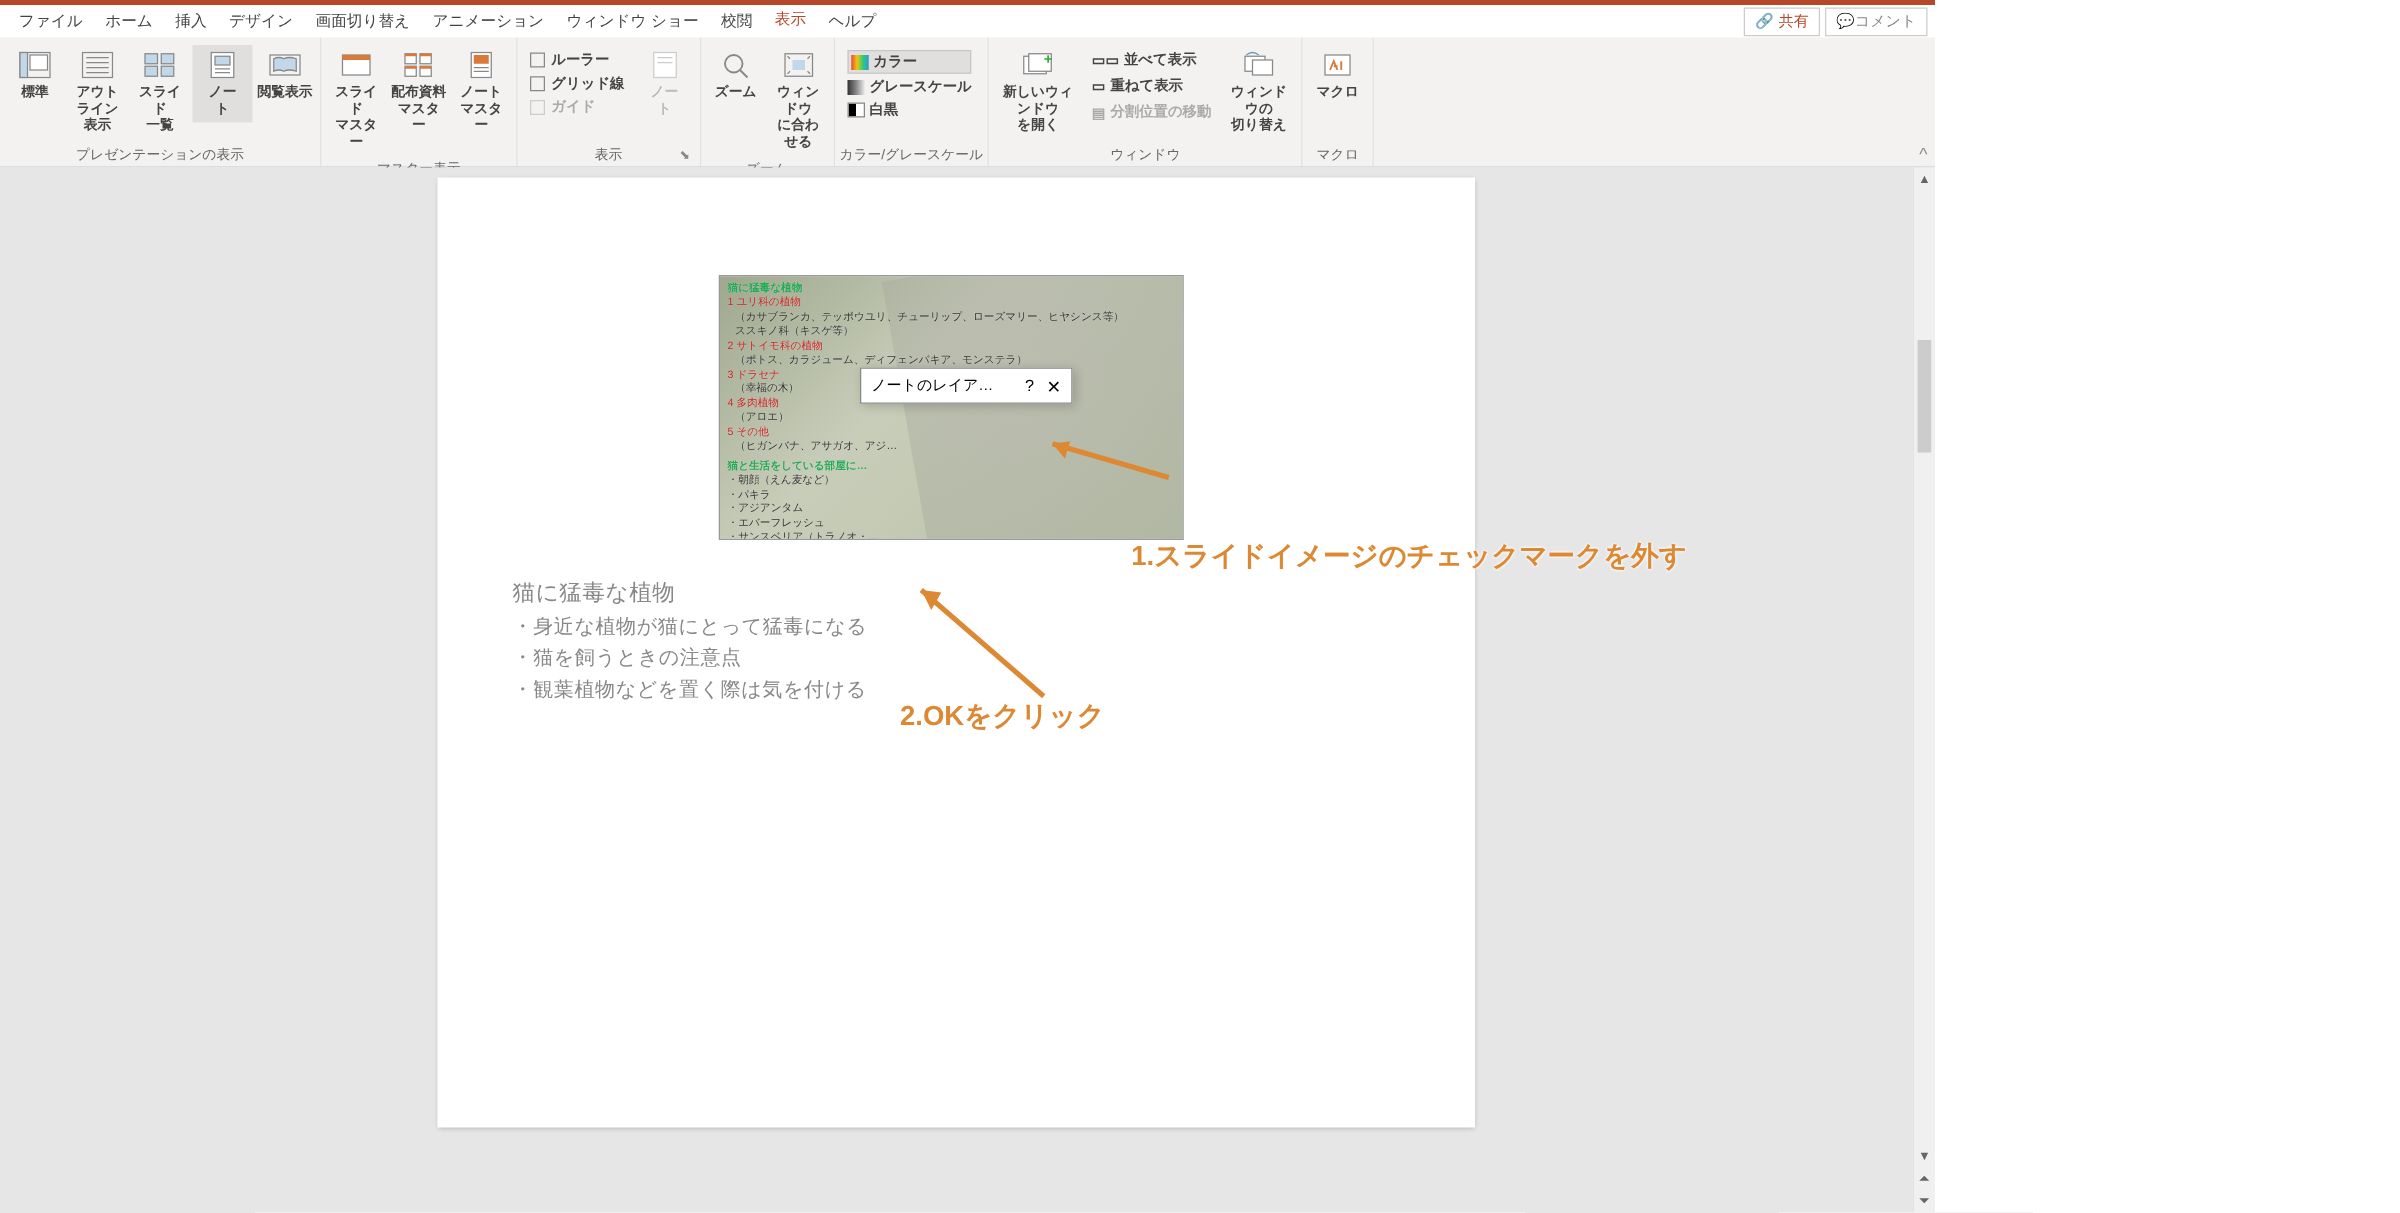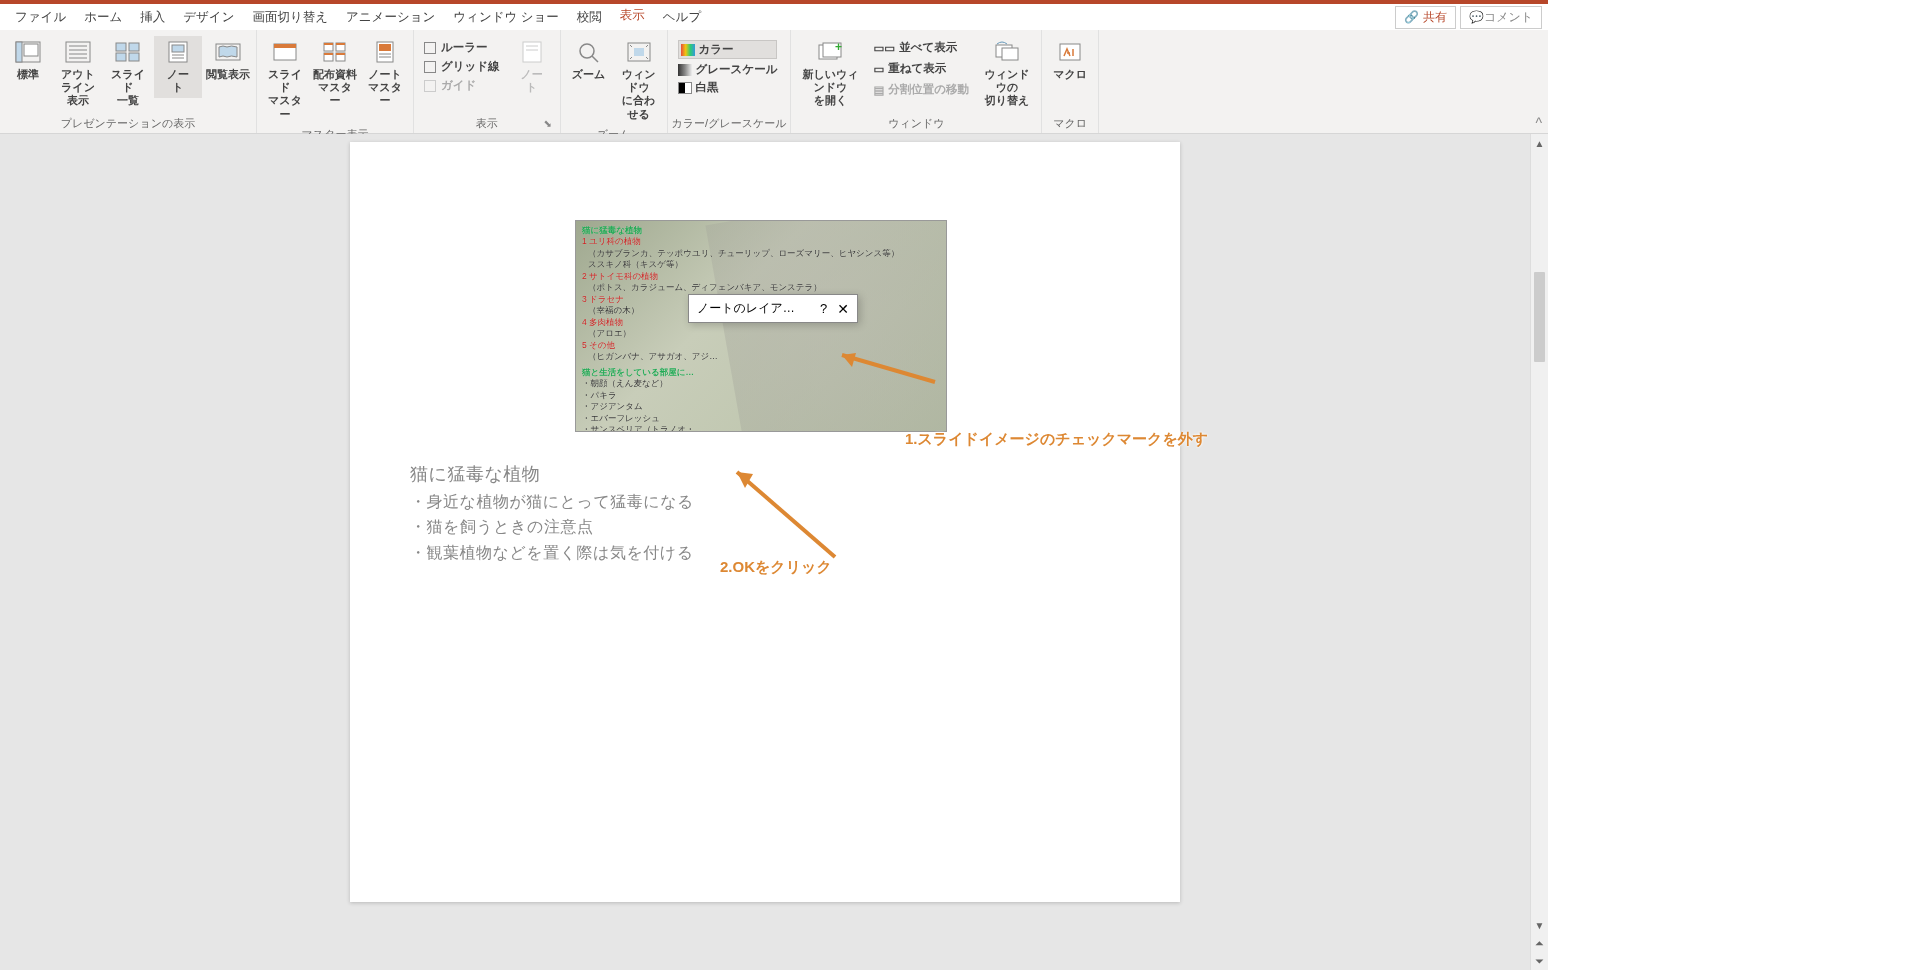--- a/index.html
+++ b/index.html
@@ -56,21 +56,21 @@
 .dialog-opt { display: flex; align-items: center; gap: 5px; padding: 2px 0; font-size: 12px; }
 .dialog-opt .cb { width: 12px; height: 12px; border: 1px solid #888; display: inline-flex; align-items: center; justify-content: center; font-size: 10px; }
 .dialog-opt .cb.checked::after { content: "✓"; color: #333; }
 .opt-hl { border: 3px solid #d83; padding: 0 4px 1px 2px; margin-left: -3px; }
 .dialog-btns { display: flex; gap: 10px; padding: 6px 10px 10px 10px; justify-content: flex-start; }
 .dialog-btns button { font-size: 12px; padding: 2px 0; border: 1px solid #888; background: #f5f5f5; cursor: pointer; }
 .ok-wrap { border: 3px solid #d83; padding: 2px; }
 .ok-wrap button { width: 72px; border: 2px solid #2a6dc9; }
 .dialog-btns .cancel { width: 60px; }
 
-.annotation { position: absolute; font-size: 15px; font-weight: bold; color: #d83; text-shadow: 0 0 2px #fff, 0 0 3px #fff; white-space: nowrap; }
+.annotation { position: absolute; font-size: 22px; font-weight: bold; color: #d83; text-shadow: 0 0 2px #fff, 0 0 3px #fff; white-space: nowrap; }
 .arrow-svg { position: absolute; pointer-events: none; }
 
 .scrollbar-v { position: absolute; top: 134px; right: 0; bottom: 0; width: 18px; background: #f0f0f0; border-left: 1px solid #ddd; }
 .scrollbar-v .arrow { height: 18px; display: flex; align-items: center; justify-content: center; font-size: 10px; color: #666; cursor: pointer; }
 .scrollbar-v .track { height: calc(100% - 72px); position: relative; }
 .scrollbar-v .thumb { position: absolute; top: 120px; left: 3px; right: 3px; height: 90px; background: #ccc; border-radius: 1px; }
 .scrollbar-v .ctrl { height: 18px; display: flex; align-items: center; justify-content: center; font-size: 11px; color: #666; cursor: pointer; }
 </style>
 </head>
 <body>

